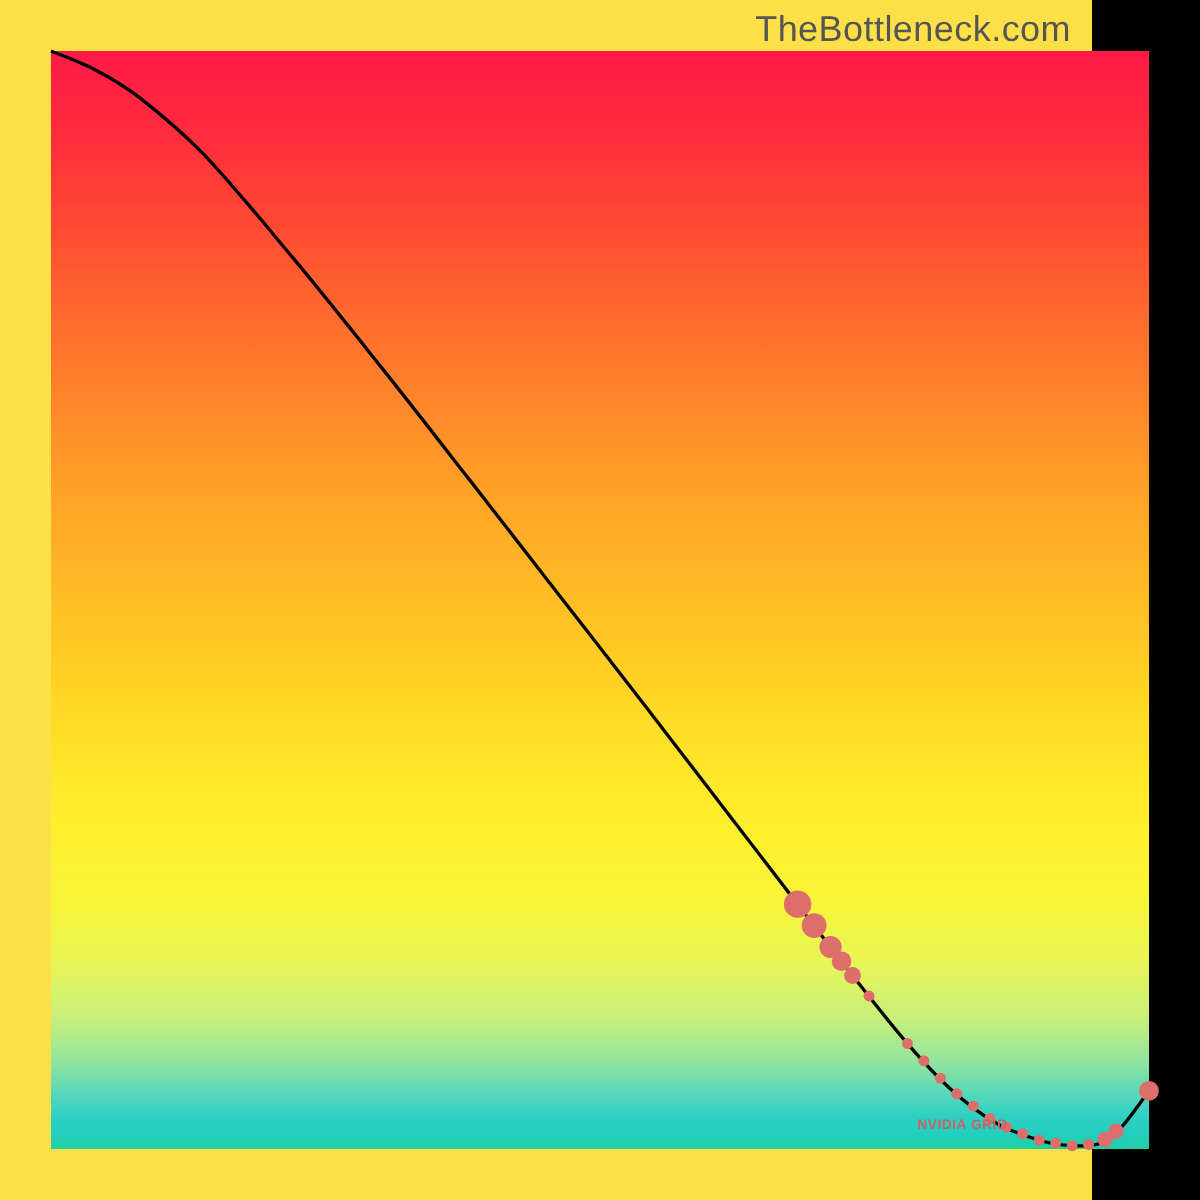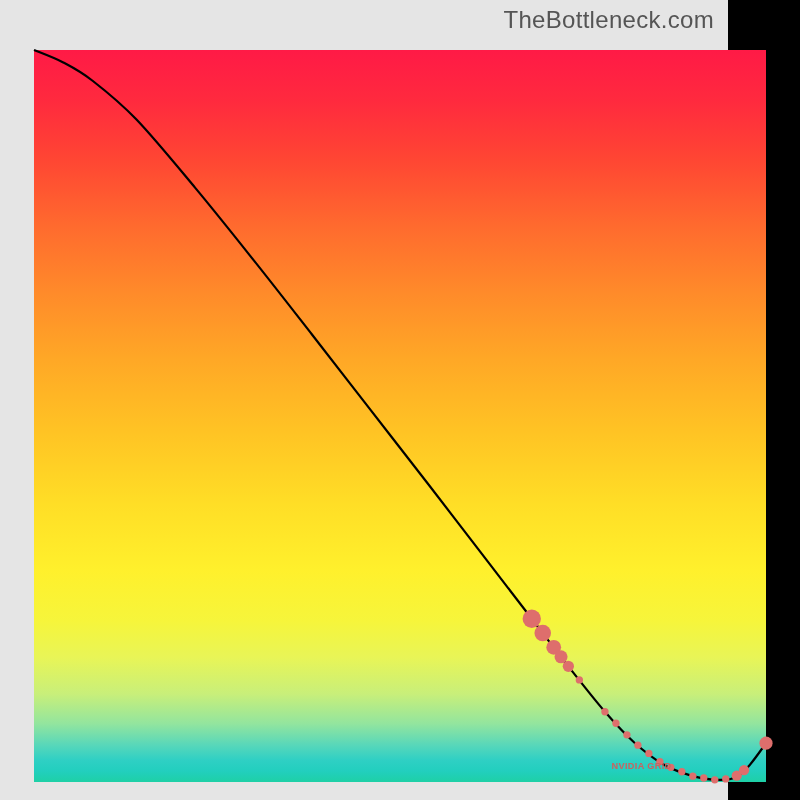--- a/index.html
+++ b/index.html
@@ -8,36 +8,36 @@
     width: 800px;
     height: 800px;
     background: #000;
     overflow: hidden;
     font-family: Arial, Helvetica, sans-serif;
   }
   .frame {
     position: relative;
     width: 728px;
     height: 800px;
-    background: #e5e5e5;
+    background: #fde047;
   }
   .watermark {
     position: absolute;
     top: 6px;
     right: 14px;
     color: #555;
     font-size: 24px;
     font-weight: 500;
     letter-spacing: 0.3px;
     user-select: none;
   }
   .plot {
     position: absolute;
     left: 34px;
-    top: 50px;
+    top: 34px;
     width: 732px;
     height: 732px;
   }
   .gradient {
     position: absolute;
     inset: 0;
     background: linear-gradient(
       to bottom,
       #ff1a46 0%,
       #ff2a3e 7%,

